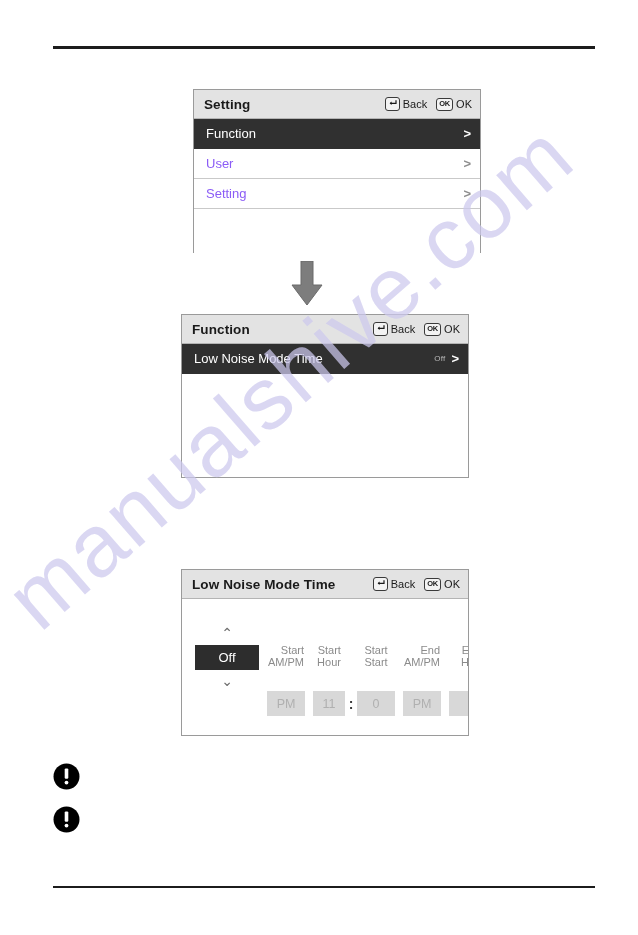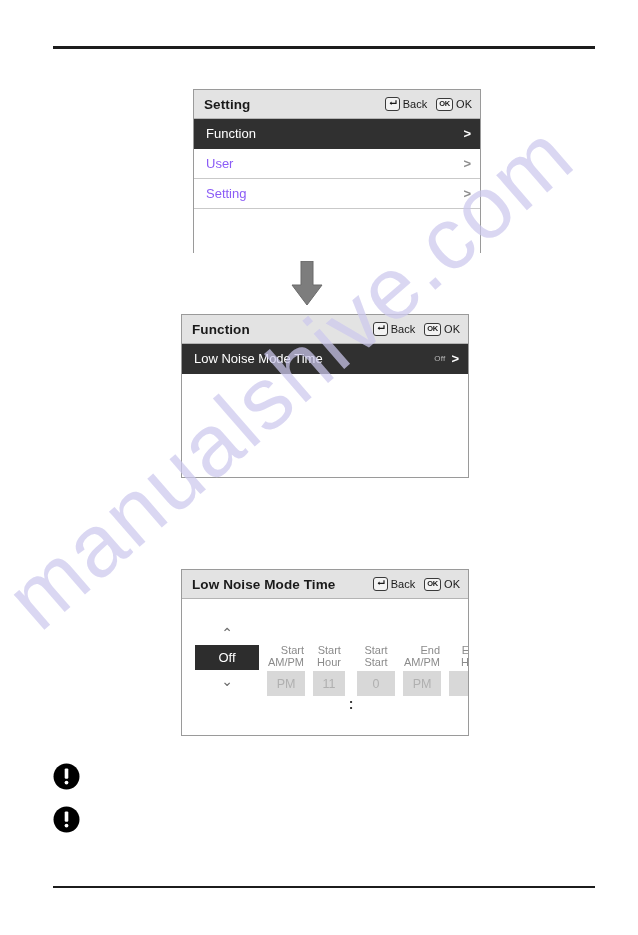--- a/index.html
+++ b/index.html
@@ -237,20 +237,21 @@
     margin-top: 20px;
   }
   .field-box {
     height: 25px;
     background: #d8d8d8;
     color: #b0b0b0;
     font-size: 12.5px;
     display: flex;
     align-items: center;
     justify-content: center;
+    margin-top: 20px;
   }
   .w-ampm { width: 38px; }
   .w-hour { width: 32px; }
   .w-min  { width: 38px; }
   .colon-col {
     display: flex;
     flex-direction: column;
     align-items: center;
     flex: 0 0 auto;
     margin-left: 3px;

